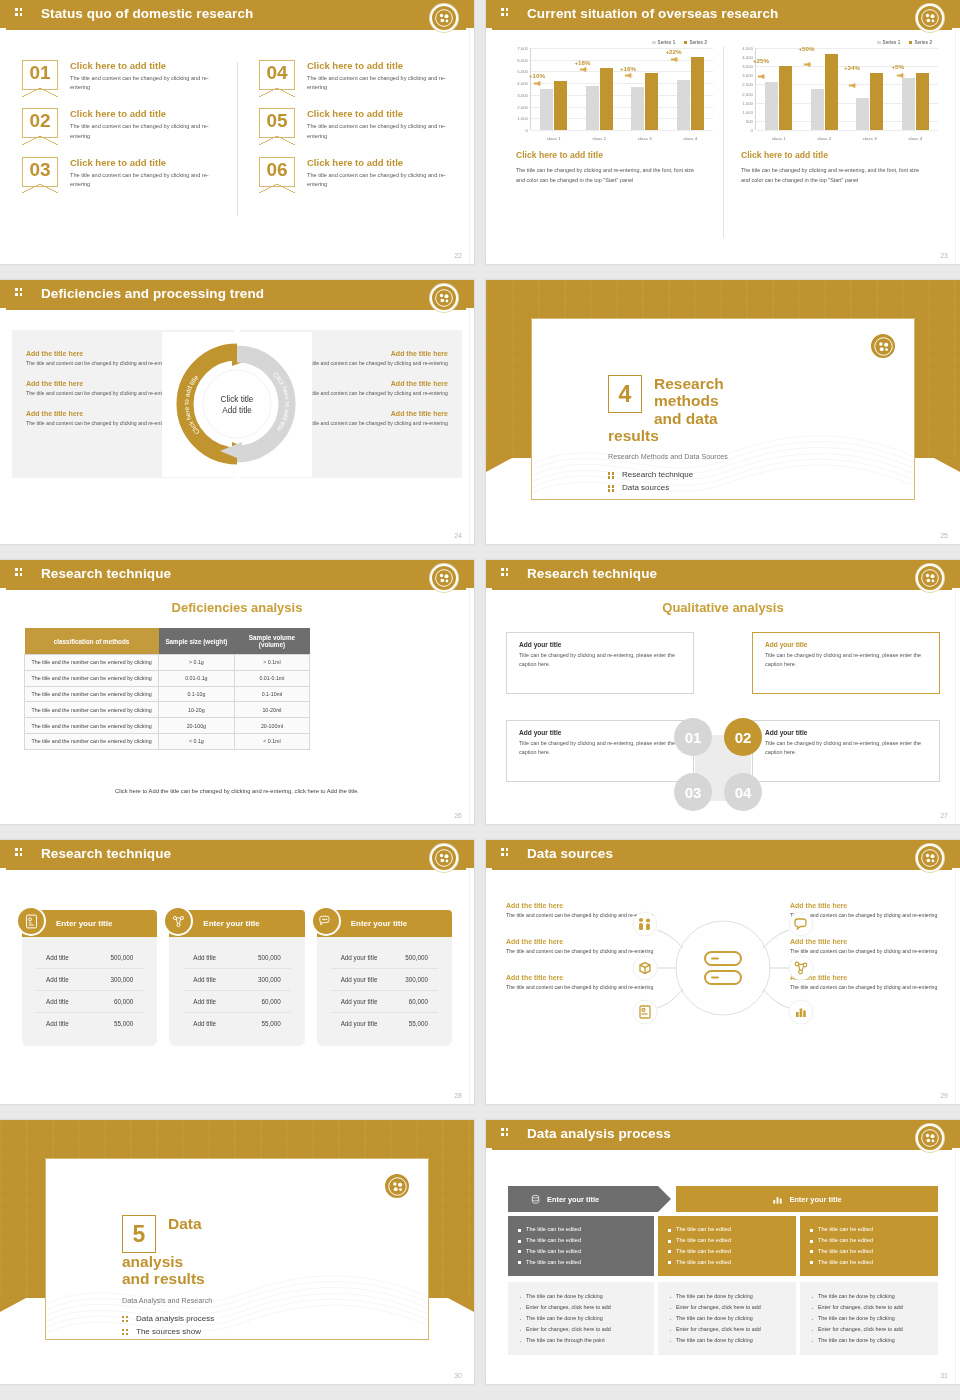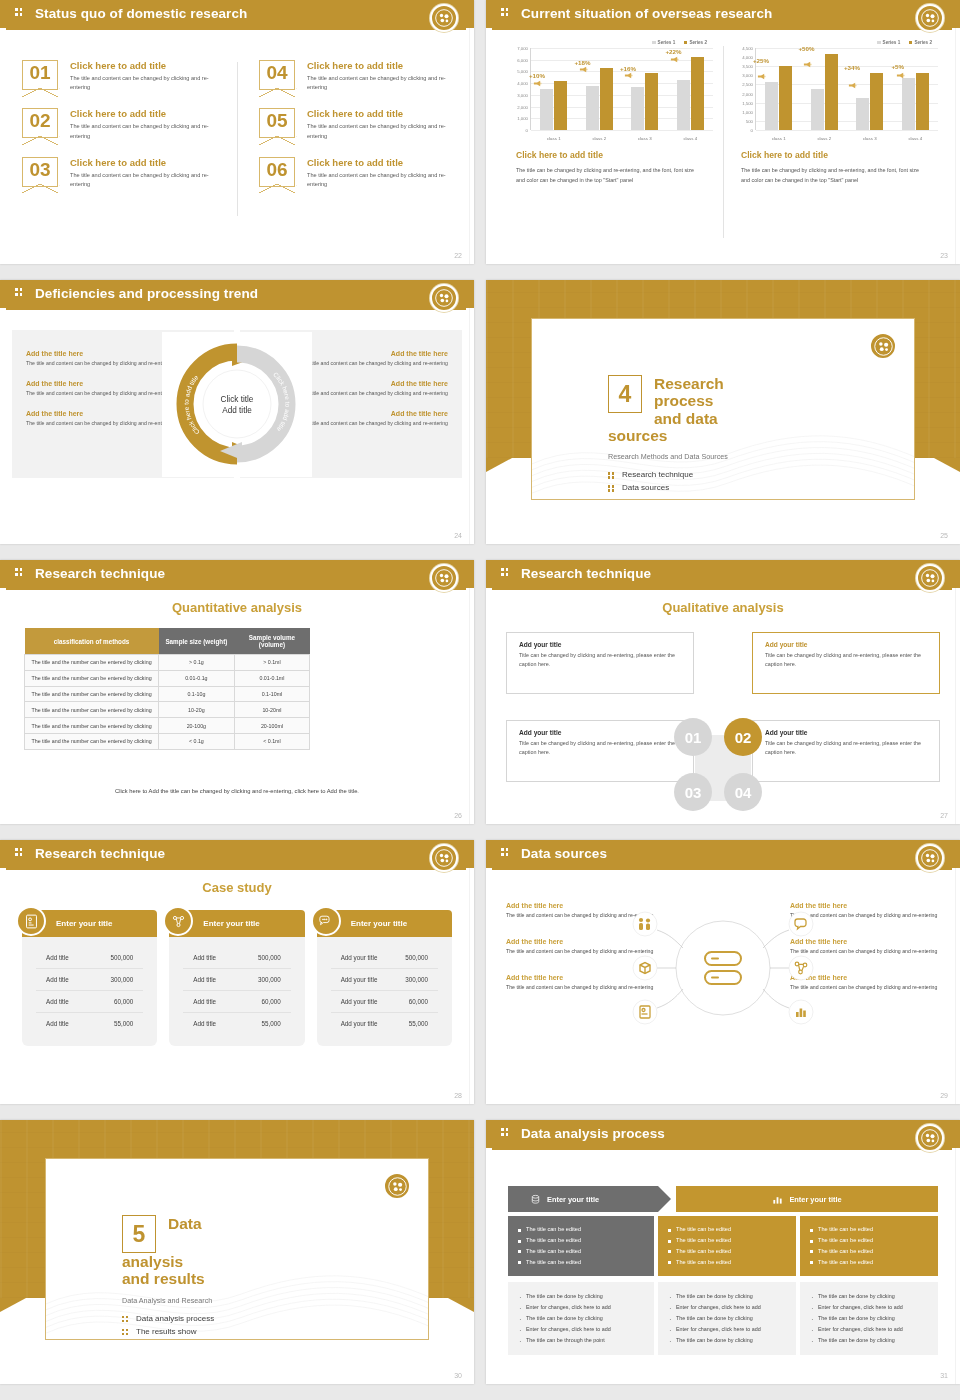--- a/index.html
+++ b/index.html
@@ -26,21 +26,21 @@
   .hdr {
     position:absolute; left:0; top:0; width:100%; height:28px;
     background:#bf9330;
   }
   .hdr .hdr-inner{
     position:absolute; left:0; top:0; right:10px; height:26px;
     display:flex; align-items:center;
   }
   .hdr-title {
     color:#fff; font-size:13.5px; font-weight:bold; letter-spacing:.1px;
-    margin-left:11px; white-space:nowrap;
+    margin-left:17px; white-space:nowrap;
   }
   .dots { display:inline-block; width:9px; margin-left:15px; position:relative; top:-1px;}
   .dots i{ display:block; width:2.6px; height:2.6px; background:#fff; position:absolute;}
   .dots i:nth-child(1){left:0; top:-4px;}
   .dots i:nth-child(2){left:0; top:1px;}
   .dots i:nth-child(3){left:4.5px; top:-4px;}
   .dots i:nth-child(4){left:4.5px; top:1px;}
   .hdr-underline{ position:absolute; left:6px; top:28px; width:460px; height:1.5px; background:#bf9330; }
   .seal {
     position:absolute; right:16px; top:4px; width:28px; height:28px; border-radius:50%;
@@ -578,21 +578,21 @@
             <circle cx="12" cy="12" r="10" fill="none" stroke="#fff" stroke-width="1.1"></circle>
             <circle cx="9" cy="9" r="2" fill="#fff"></circle>
             <circle cx="15" cy="10" r="2.4" fill="#fff"></circle>
             <circle cx="10" cy="15" r="2.2" fill="#fff"></circle>
             <circle cx="15.5" cy="15.5" r="1.6" fill="#fff"></circle>
           </svg>
       </div>
       <div class="sec-inner">
         <div class="secnum">4</div>
         <div class="sectitles">
-          <h2><span>Research process</span><br><span>and data sources</span></h2>
+          <h2><span>Research methods</span><br><span>and data results</span></h2>
         </div>
         <div class="secsub">Research Methods and Data Sources</div>
         <div class="seclist">
           <div>
               <span class="bdots">
                 <i></i>
                 <i></i>
                 <i></i>
                 <i></i>
               </span>
@@ -629,21 +629,21 @@
     <div class="seal">
       <svg viewBox="0 0 24 24">
           <circle cx="12" cy="12" r="10" fill="none" stroke="#fff" stroke-width="1.1"></circle>
           <circle cx="9" cy="9" r="2" fill="#fff"></circle>
           <circle cx="15" cy="10" r="2.4" fill="#fff"></circle>
           <circle cx="10" cy="15" r="2.2" fill="#fff"></circle>
           <circle cx="15.5" cy="15.5" r="1.6" fill="#fff"></circle>
         </svg>
     </div>
     <div class="rightrule"></div>
-    <div class="subttl">Quantitative analysis</div>
+    <div class="subttl">Deficiencies analysis</div>
     <table class="qt">
       <thead>
           <tr>
         <th class="c1" style="width:47%">classification of methods</th>
         <th class="c2" style="width:26.5%">Sample size (weight)</th>
         <th class="c2" style="width:26.5%">Sample volume (volume)</th>
       </tr>
         </thead>
       <tbody>
         <tr>
@@ -755,21 +755,20 @@
     <div class="seal">
       <svg viewBox="0 0 24 24">
           <circle cx="12" cy="12" r="10" fill="none" stroke="#fff" stroke-width="1.1"></circle>
           <circle cx="9" cy="9" r="2" fill="#fff"></circle>
           <circle cx="15" cy="10" r="2.4" fill="#fff"></circle>
           <circle cx="10" cy="15" r="2.2" fill="#fff"></circle>
           <circle cx="15.5" cy="15.5" r="1.6" fill="#fff"></circle>
         </svg>
     </div>
     <div class="rightrule"></div>
-    <div class="subttl">Case study</div>
 
     <div class="cards">
       <div class="card">
         <div class="cardicon">
           <svg viewBox="0 0 24 24" fill="none" stroke="#fff" stroke-width="1.4">
               <rect x="5" y="3" width="14" height="18" rx="1.5"></rect>
               <circle cx="10" cy="9" r="2"></circle>
               <path d="M8 14h4M8 17h7"></path>
             </svg>
         </div>
@@ -1007,21 +1006,21 @@
               </span>
               <span>Data analysis process</span>
             </div>
           <div>
               <span class="bdots">
                 <i></i>
                 <i></i>
                 <i></i>
                 <i></i>
               </span>
-              <span>The results show</span>
+              <span>The sources show</span>
             </div>
         </div>
       </div>
     </div>
     <div class="pnum">30</div>
   </div>
 
   <div class="slide">
     <div class="hdr">
         <div class="hdr-inner">

